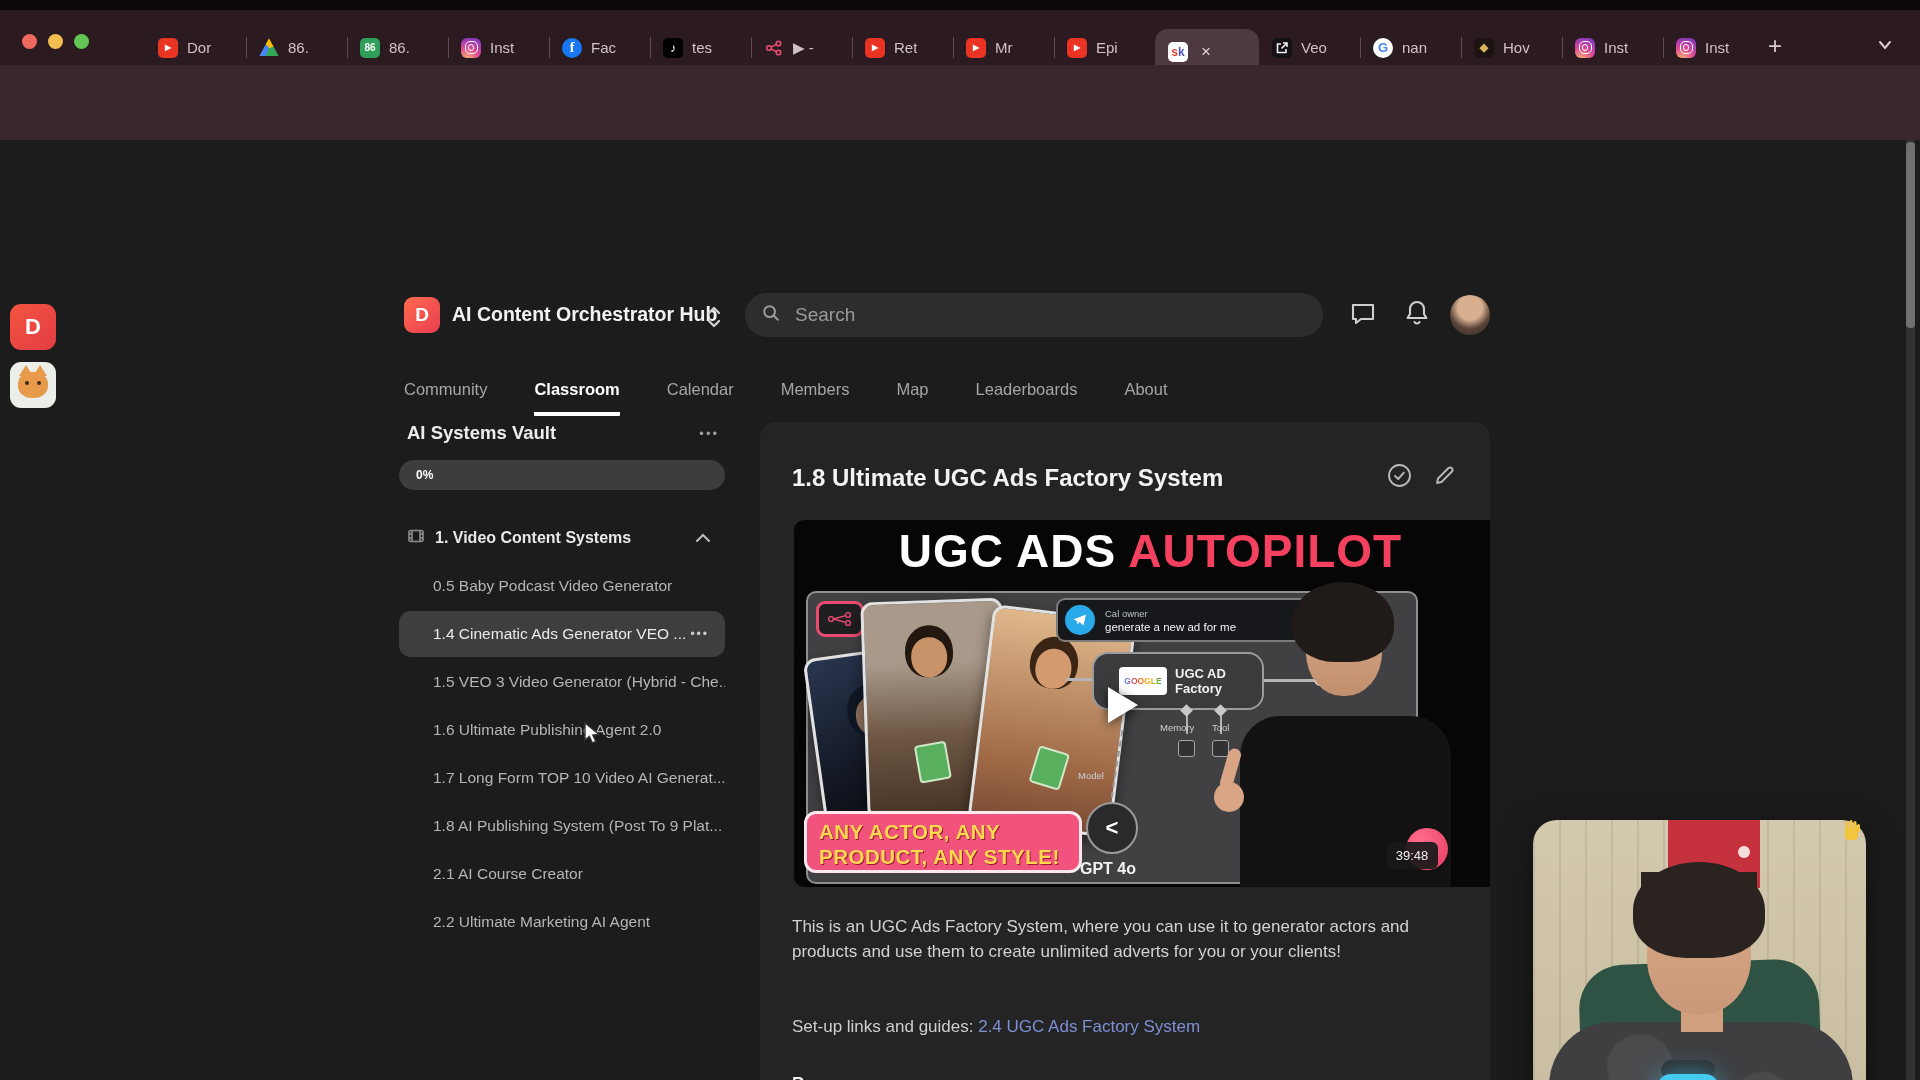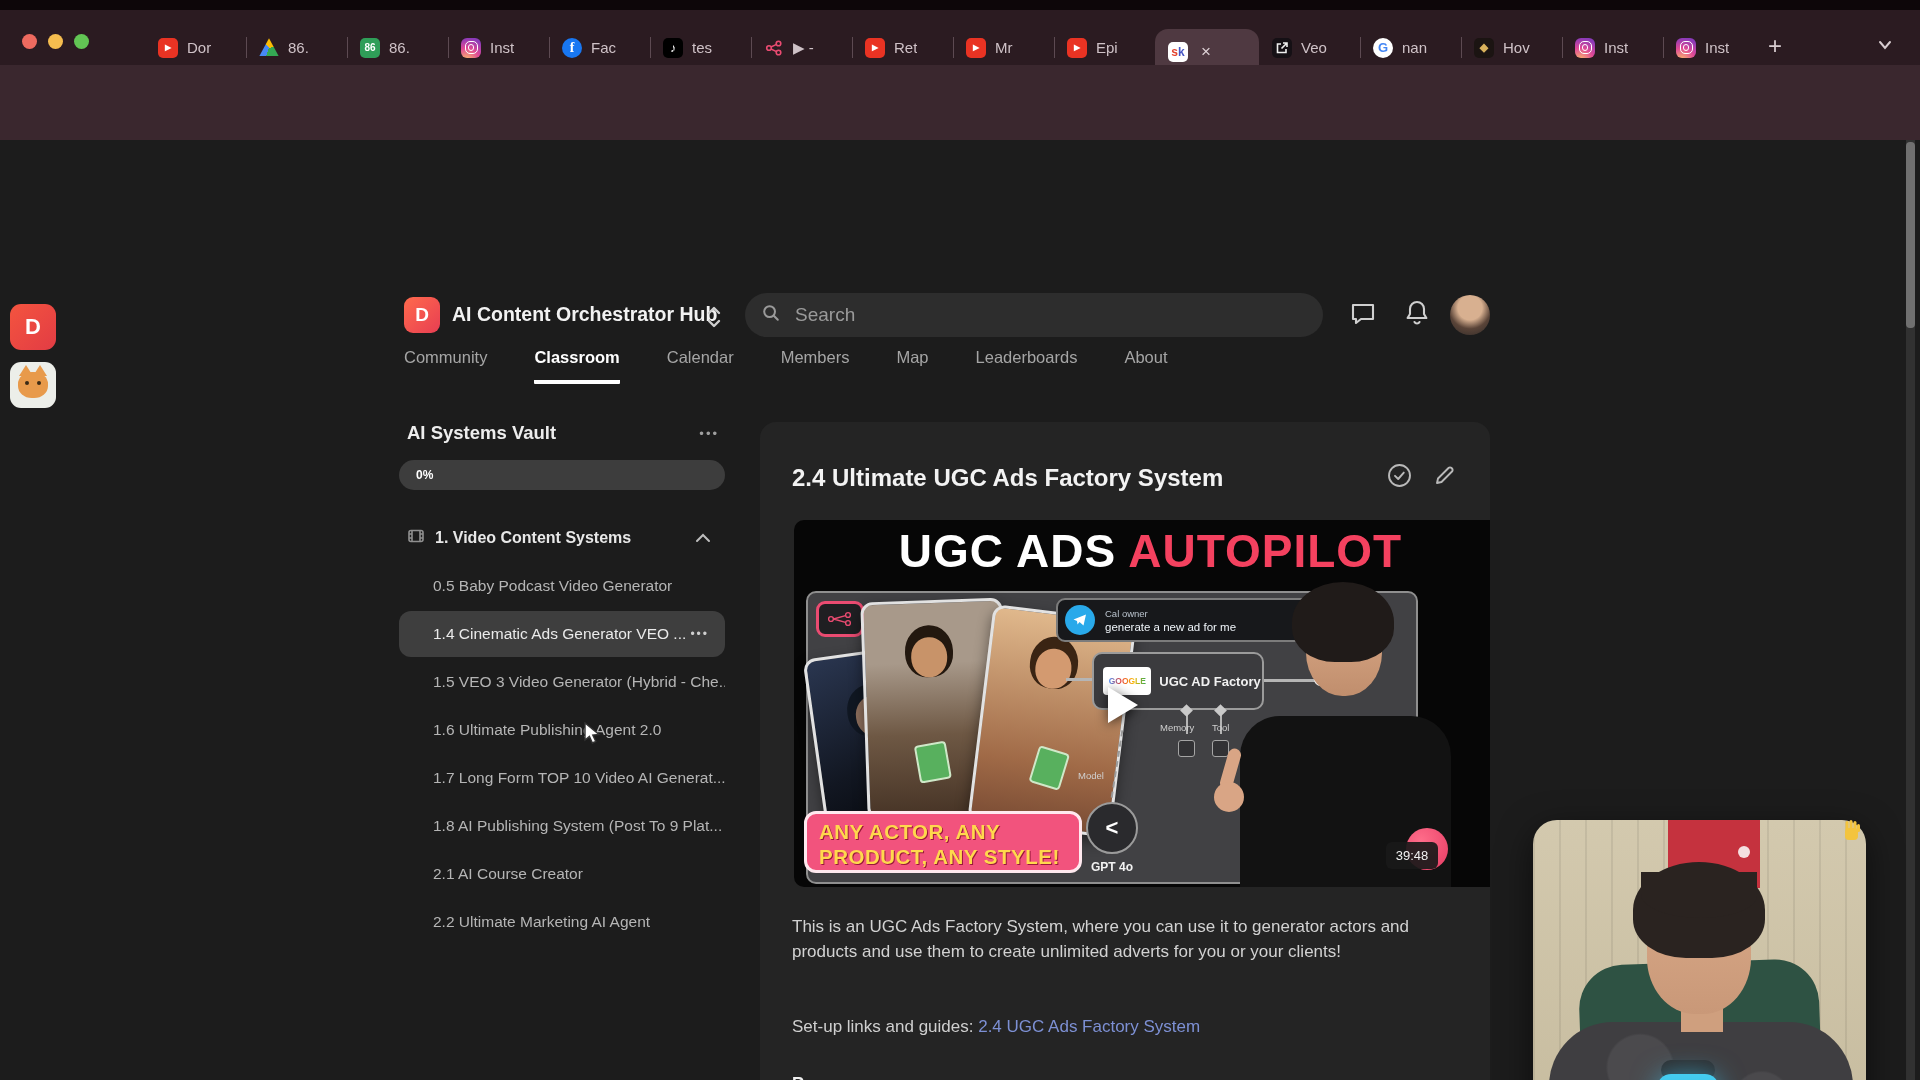--- a/index.html
+++ b/index.html
@@ -60,21 +60,21 @@
   .sh-sort{left:706px;top:164px;}
   .searchpill{left:745px;top:153px;width:578px;height:44px;background:#2d2d2d;border-radius:22px;
               display:flex;align-items:center;padding:0 16px;gap:12px;box-sizing:border-box;}
   .searchpill input{background:transparent;border:none;outline:none;color:#cfcfcf;font-size:19px;width:100%;
                     font-family:"Liberation Sans",sans-serif;}
   .searchpill input::placeholder{color:#9a9a9a;}
   .hicon{position:absolute;top:158px;width:34px;height:34px;}
   .avatar{left:1450px;top:155px;width:40px;height:40px;border-radius:50%;
           background:radial-gradient(circle at 50% 32%,#d8b090 36%,#5a4438 62%,#2f2a28);}
   .nav{left:404px;top:208px;display:flex;gap:47px;}
-  .nav .nl{font-size:16.5px;color:#a5a5a5;padding-bottom:13px;}
+  .nav .nl{font-size:16.5px;color:#a5a5a5;padding-bottom:13px;margin-top:32px;}
   .nav .nl.active{color:#fff;font-weight:bold;border-bottom:4px solid #fff;border-radius:0 0 1px 1px;}
   
   .sidebar{left:399px;top:282px;width:326px;}
   .sb-head{display:flex;justify-content:space-between;align-items:center;padding:0 6px 0 8px;}
   .sb-title{font-size:18.5px;font-weight:bold;color:#ededed;}
   .sb-dots{color:#9f9f9f;font-size:13px;letter-spacing:2px;}
   .sb-prog{margin-top:16px;height:30px;background:#3d3d3d;border-radius:16px;color:#fff;font-size:12px;
            font-weight:bold;line-height:30px;padding-left:17px;}
   .sb-list{margin-top:24px;}
   .sb-sec{height:48px;display:flex;align-items:center;gap:10px;padding-left:8px;color:#e8e8e8;
@@ -111,35 +111,35 @@
          background:linear-gradient(180deg,#e0b88c,#a06a47 70%,#7a4c34);}
   .th-head2{position:absolute;left:40px;top:22px;width:48px;height:52px;border-radius:50% 50% 45% 45%;background:#23180f;}
   .th-face2{position:absolute;left:46px;top:34px;width:36px;height:40px;border-radius:48%;background:#c89369;}
   .th-prod{position:absolute;width:28px;height:34px;background:#58b05e;border:2px solid #cfe8c8;border-radius:4px;}
   .th-tg{position:absolute;left:262px;top:78px;width:258px;height:44px;background:#17181b;border:2px solid #7c7c7c;
          border-radius:9px;display:flex;align-items:center;gap:10px;padding-left:7px;box-sizing:border-box;}
   .th-tg .tgc{width:30px;height:30px;border-radius:50%;background:#29a9ea;display:flex;align-items:center;justify-content:center;flex:none;}
   .th-tg .l1{font-size:9.5px;color:#b9c2cc;}
   .th-tg .l2{font-size:11.5px;color:#eef3f8;margin-top:2px;}
   .th-factory{position:absolute;left:298px;top:132px;width:172px;height:58px;background:#3b3b3e;border:2px solid #9b9b9b;
-              border-radius:10px;display:flex;align-items:center;gap:8px;padding-left:8px;box-sizing:border-box;justify-content:center;}
+              border-radius:16px;display:flex;align-items:center;gap:8px;padding-left:25px;box-sizing:border-box;}
   .th-gchip{width:48px;height:28px;background:#fff;border-radius:4px;display:flex;align-items:center;justify-content:center;flex:none;}
   .th-gchip span{font-size:8.5px;font-weight:bold;background:linear-gradient(90deg,#4285f4,#ea4335,#fbbc05,#34a853);
                  -webkit-background-clip:text;background-clip:text;color:transparent;}
   .th-factlabel{font-size:13px;font-weight:bold;color:#f1f1f1;}
   .th-line{position:absolute;background:#b5b5b5;}
   .th-dot{position:absolute;width:13px;height:13px;border-radius:50%;background:#ededed;}
   .th-dia{position:absolute;width:9px;height:9px;background:#c9c9c9;transform:rotate(45deg);}
   .th-small{position:absolute;font-size:9.5px;color:#d0d0d0;}
   .th-box{position:absolute;width:17px;height:17px;background:#323235;border:1.5px solid #a5a5a5;border-radius:3px;box-sizing:border-box;}
   .th-dash{position:absolute;left:322px;top:210px;height:68px;border-left:2px dashed #9b9b9b;transform:rotate(9deg);}
   .th-gpt{position:absolute;left:292px;top:282px;width:52px;height:52px;border-radius:50%;background:#2a2a2d;
           border:2px solid #9b9b9b;color:#fff;font-size:22px;font-weight:bold;display:flex;align-items:center;
           justify-content:center;box-sizing:border-box;}
-  .th-gptlabel{position:absolute;left:286px;top:340px;width:64px;text-align:center;font-size:12px;font-weight:bold;color:#f2f2f2;}
+  .th-gptlabel{position:absolute;left:286px;top:340px;width:64px;font-size:16px;font-weight:bold;color:#f2f2f2;}
   .th-badge{position:absolute;left:10px;top:291px;width:278px;height:62px;background:#f2537d;border:3px solid #ffe9ef;
             border-radius:12px;box-sizing:border-box;padding:5px 0 0 12px;}
   .th-badge div{font-size:20.5px;font-weight:800;color:#ffd84d;line-height:25px;letter-spacing:.5px;
                 text-shadow:1px 1px 0 #99173a;}
   .th-man-hair{position:absolute;left:498px;top:62px;width:102px;height:80px;border-radius:50% 50% 42% 42%;background:#201b19;}
   .th-man-face{position:absolute;left:512px;top:86px;width:76px;height:90px;border-radius:48%;
                background:linear-gradient(180deg,#dcab89,#c08e6d);}
   .th-man-body{position:absolute;left:446px;top:196px;width:211px;height:171px;background:#121212;border-radius:40px 40px 0 0;}
   .th-man-hand{position:absolute;left:420px;top:262px;width:30px;height:30px;border-radius:50%;background:#d9a585;}
   .th-man-finger{position:absolute;left:430px;top:228px;width:13px;height:42px;border-radius:7px;background:#d9a585;transform:rotate(16deg);}
@@ -426,21 +426,21 @@
           <span>2.1 AI Course Creator</span>
         </div>
         <div class="sb-item">
           <span>2.2 Ultimate Marketing AI Agent</span>
         </div>
       </div>
   </div>
 
   <div class="abs card">
     <div class="l-titlerow">
-      <span class="l-title">2.4 Ultimate UGC Ads Factory System</span>
+      <span class="l-title">1.8 Ultimate UGC Ads Factory System</span>
       <span class="l-acts">
         <span>
           <svg width="27" height="27" viewBox="0 0 27 27" fill="none" stroke="#b9b9b9" stroke-width="1.9" stroke-linecap="round" stroke-linejoin="round">
             <circle cx="13.5" cy="13.5" r="10.5"></circle>
               <path d="M9 13.8l3.2 3.2 5.6-6.4"></path>
             </svg>
         </span>
         <span>
           <svg width="27" height="27" viewBox="0 0 27 27" fill="none" stroke="#b9b9b9" stroke-width="1.9" stroke-linejoin="round">
             <path d="M6 21l1-4.5L17.5 6a2.1 2.1 0 0 1 3 0l.5.5a2.1 2.1 0 0 1 0 3L10.5 20z"></path>

